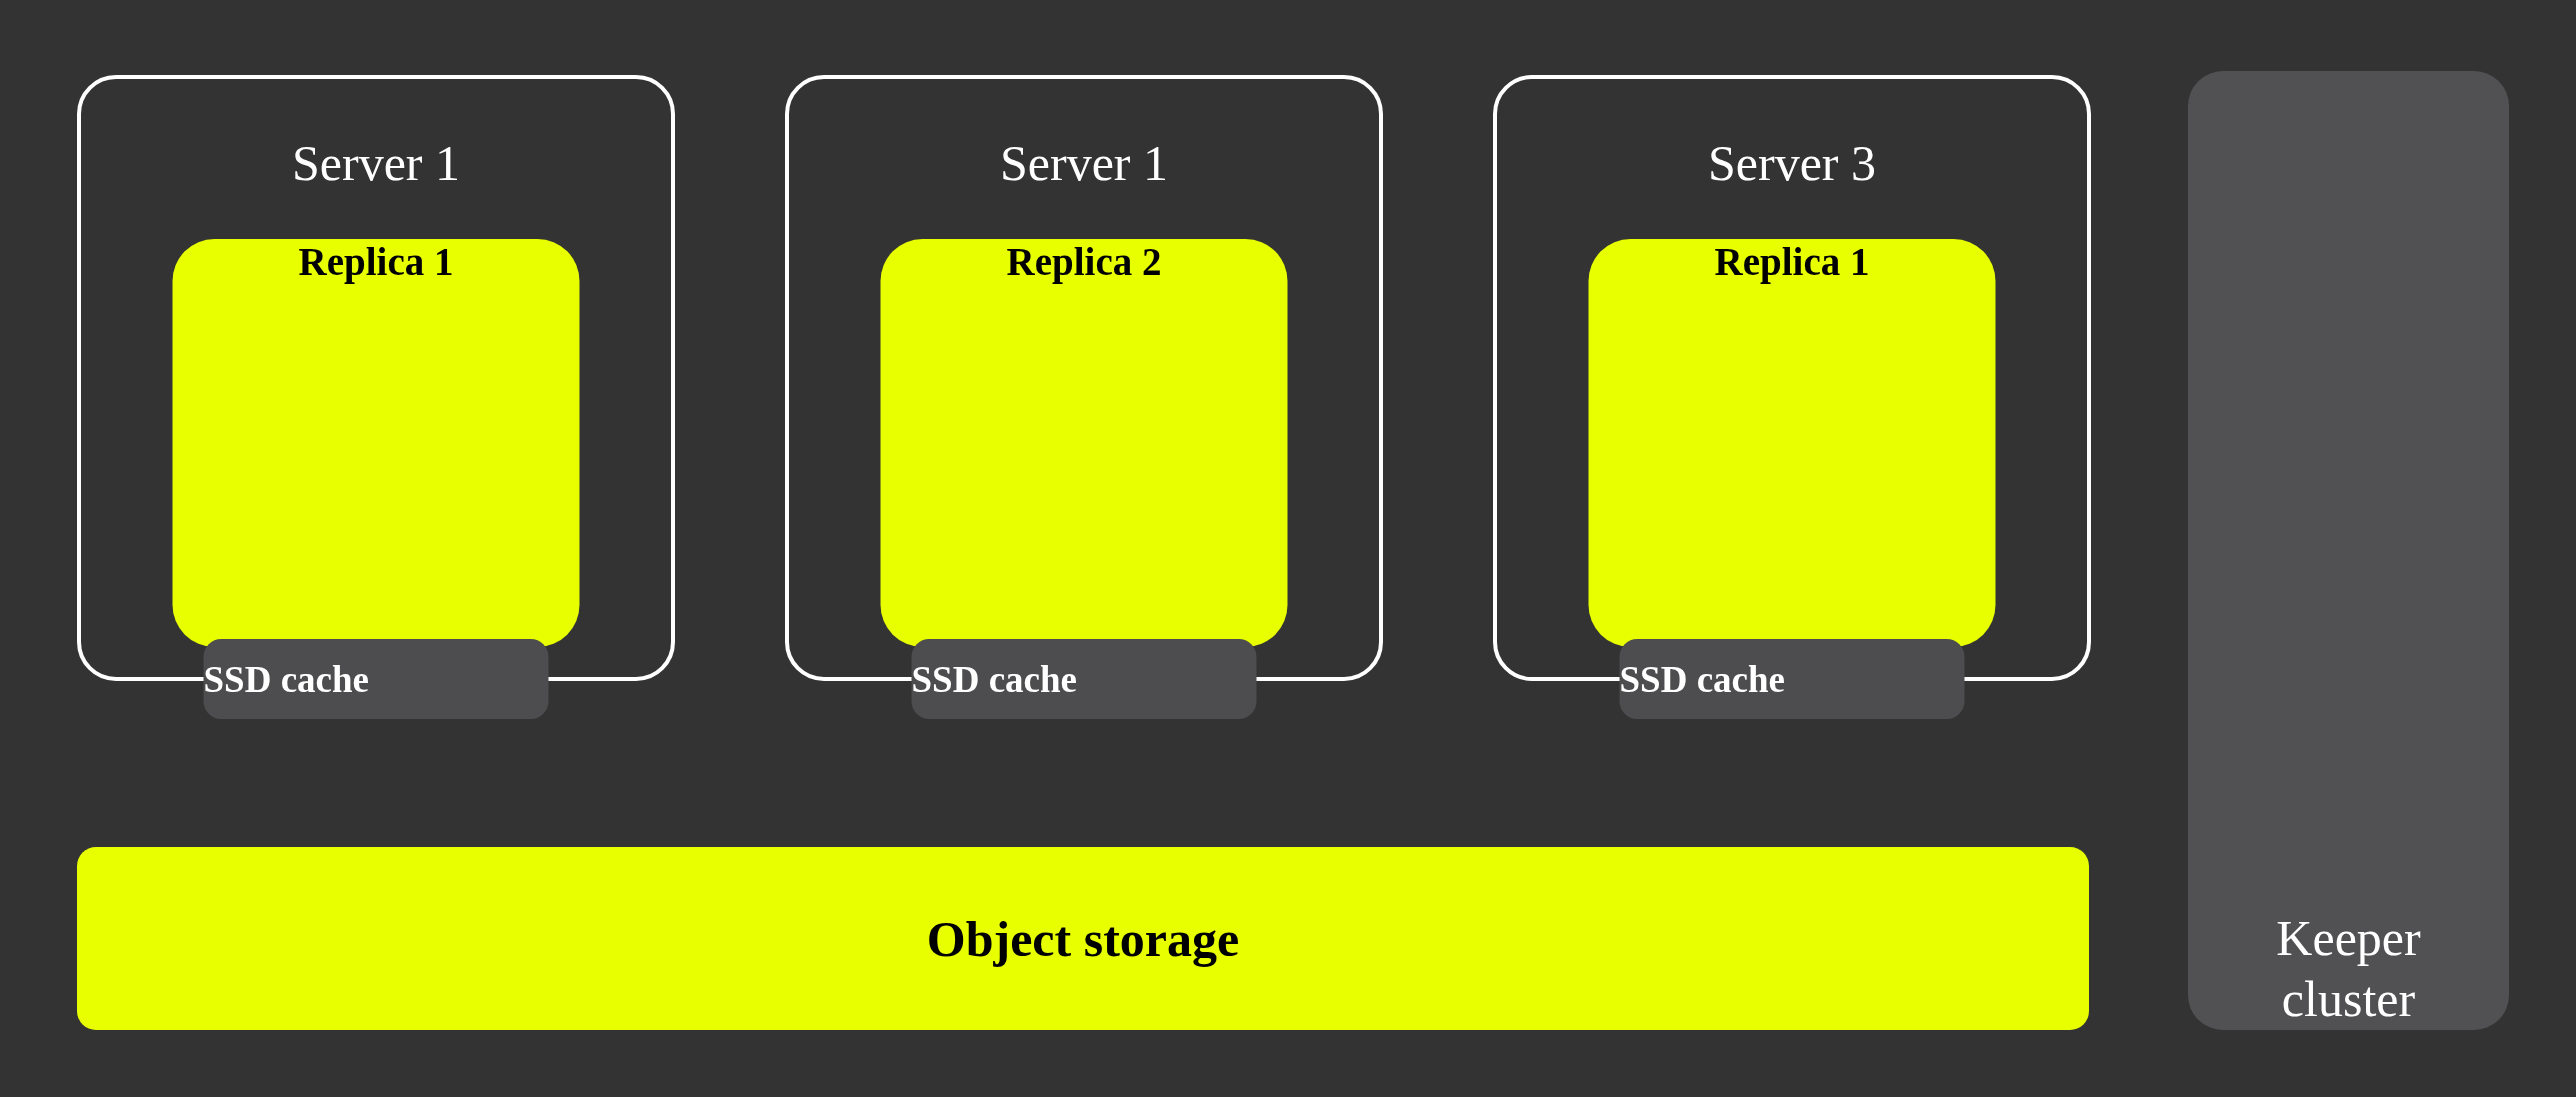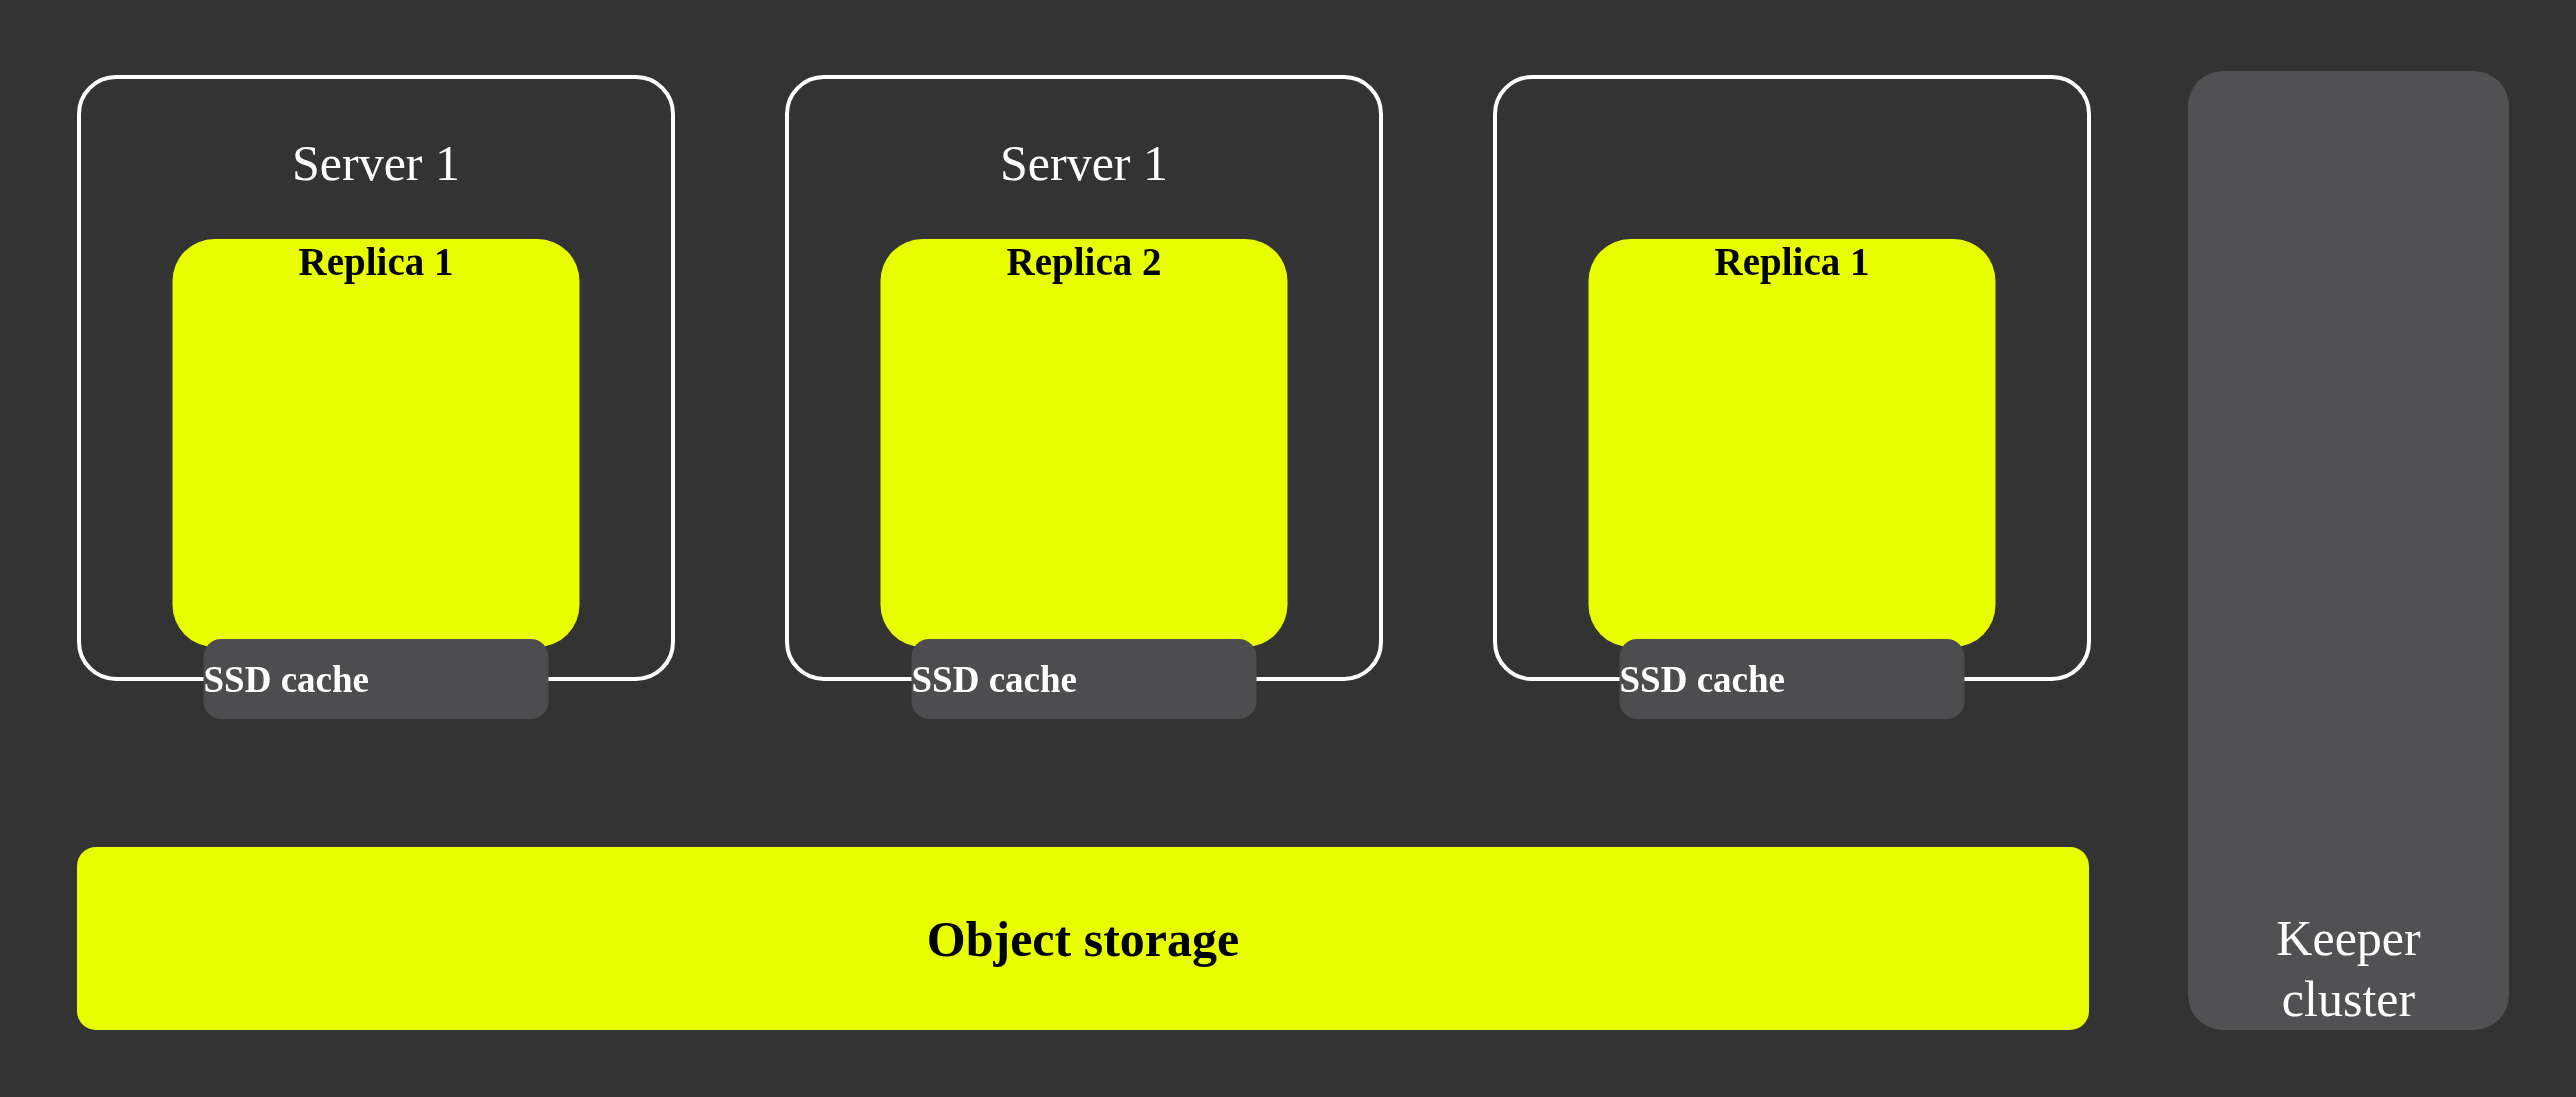--- a/index.html
+++ b/index.html
@@ -128,20 +128,21 @@
     <div class="server-label">Server 1</div>
     <div class="replica">
       <div class="replica-label">Replica 2</div>
     </div>
     <div class="cache">
       <span>SSD cache</span>
     </div>
   </div>
 
   <div class="server s3">
+    <div class="server-label">Server 3</div>
     <div class="replica">
       <div class="replica-label">Replica 1</div>
     </div>
     <div class="cache">
       <span>SSD cache</span>
     </div>
   </div>
 
   <div class="keeper">
     <div class="keeper-label">Keeper cluster</div>

